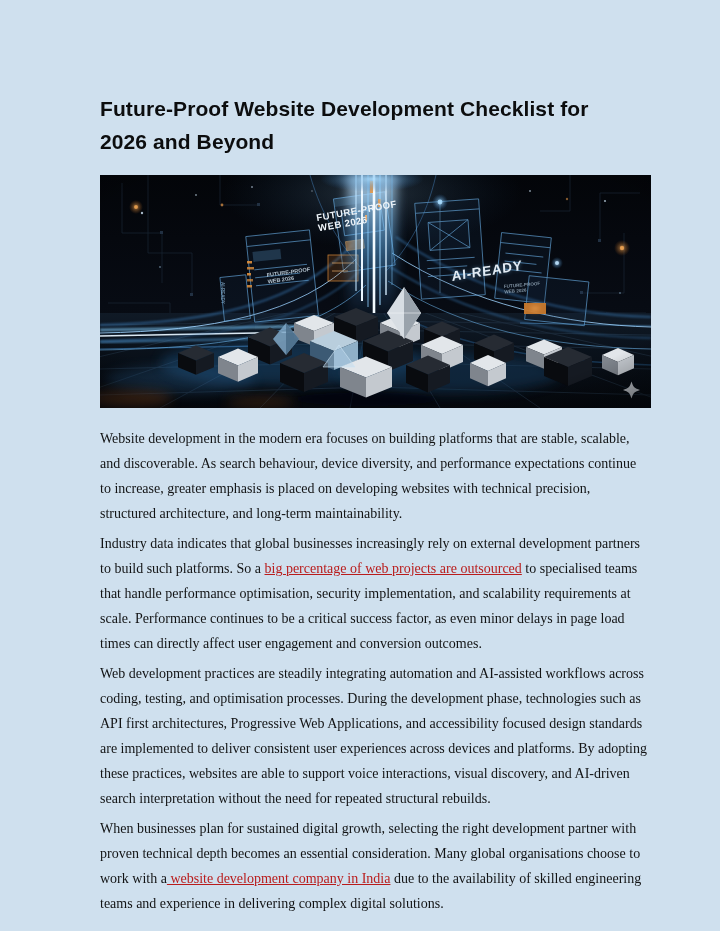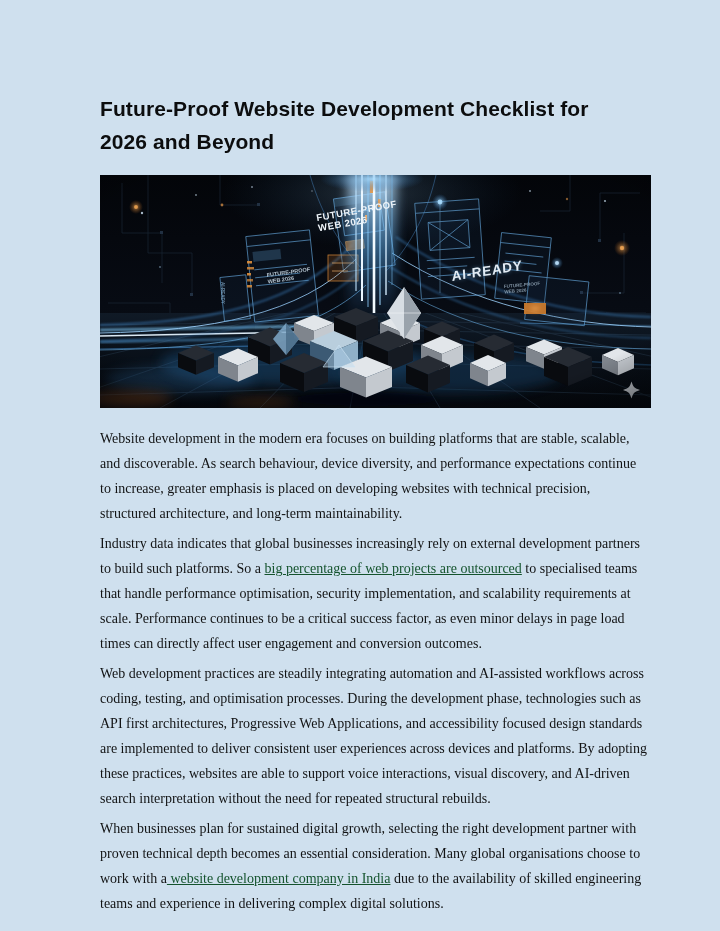--- a/index.html
+++ b/index.html
@@ -14,21 +14,21 @@
     font-weight:700;font-size:21px;line-height:33px;
     color:#0c0d0e;margin:0 0 17px 0;letter-spacing:.1px;
   }
   .title span{display:block;}
   .hero{margin:0 0 18px 0;width:551px;height:233px;line-height:0;}
   .hero svg{display:block;}
   p{
     width:548px;font-size:14px;line-height:25px;
     color:#121314;margin:0 0 5px 0;
   }
-  a.doclink{color:#14532d;cursor:pointer;}
+  a.doclink{color:#b91c1c;cursor:pointer;}
 </style>
 </head>
 <body>
 
 <div class="page">
 
   <h1 class="title">
     <span>Future-Proof Website Development Checklist for</span>
     <span>2026 and Beyond</span>
   </h1>

